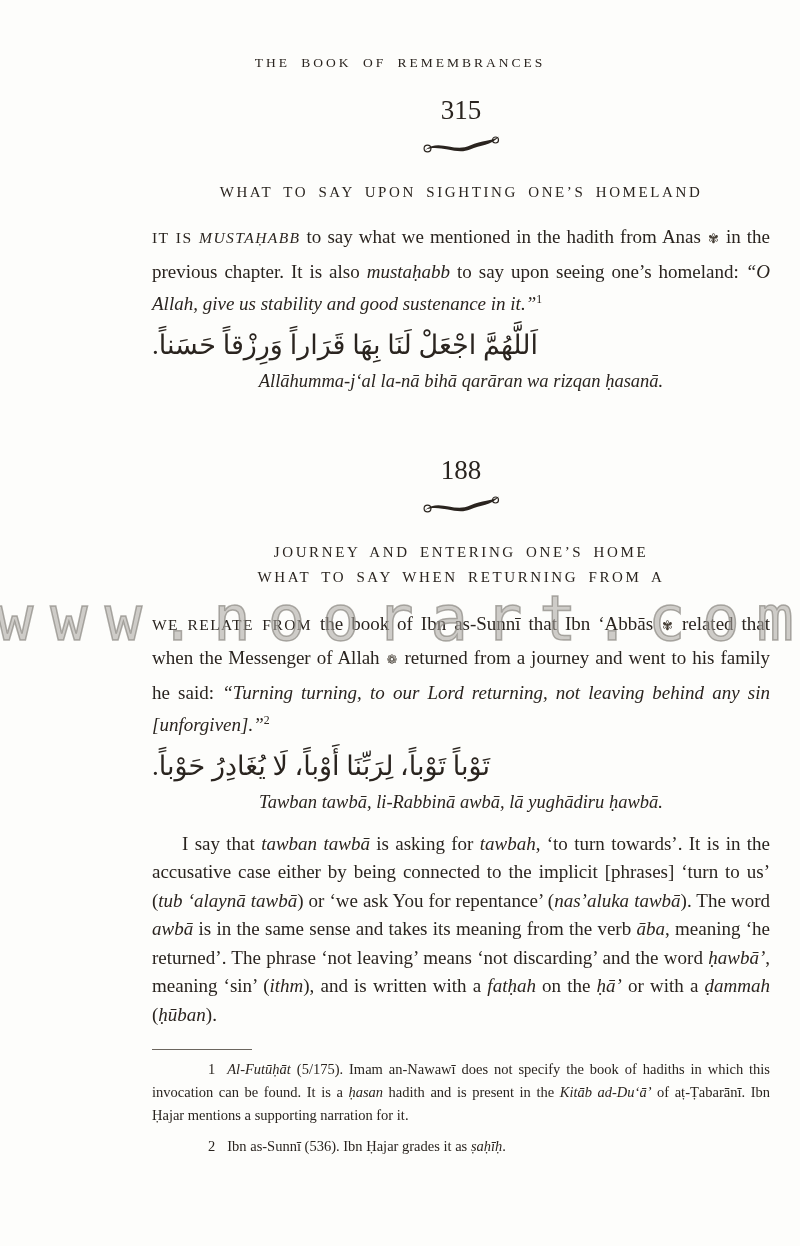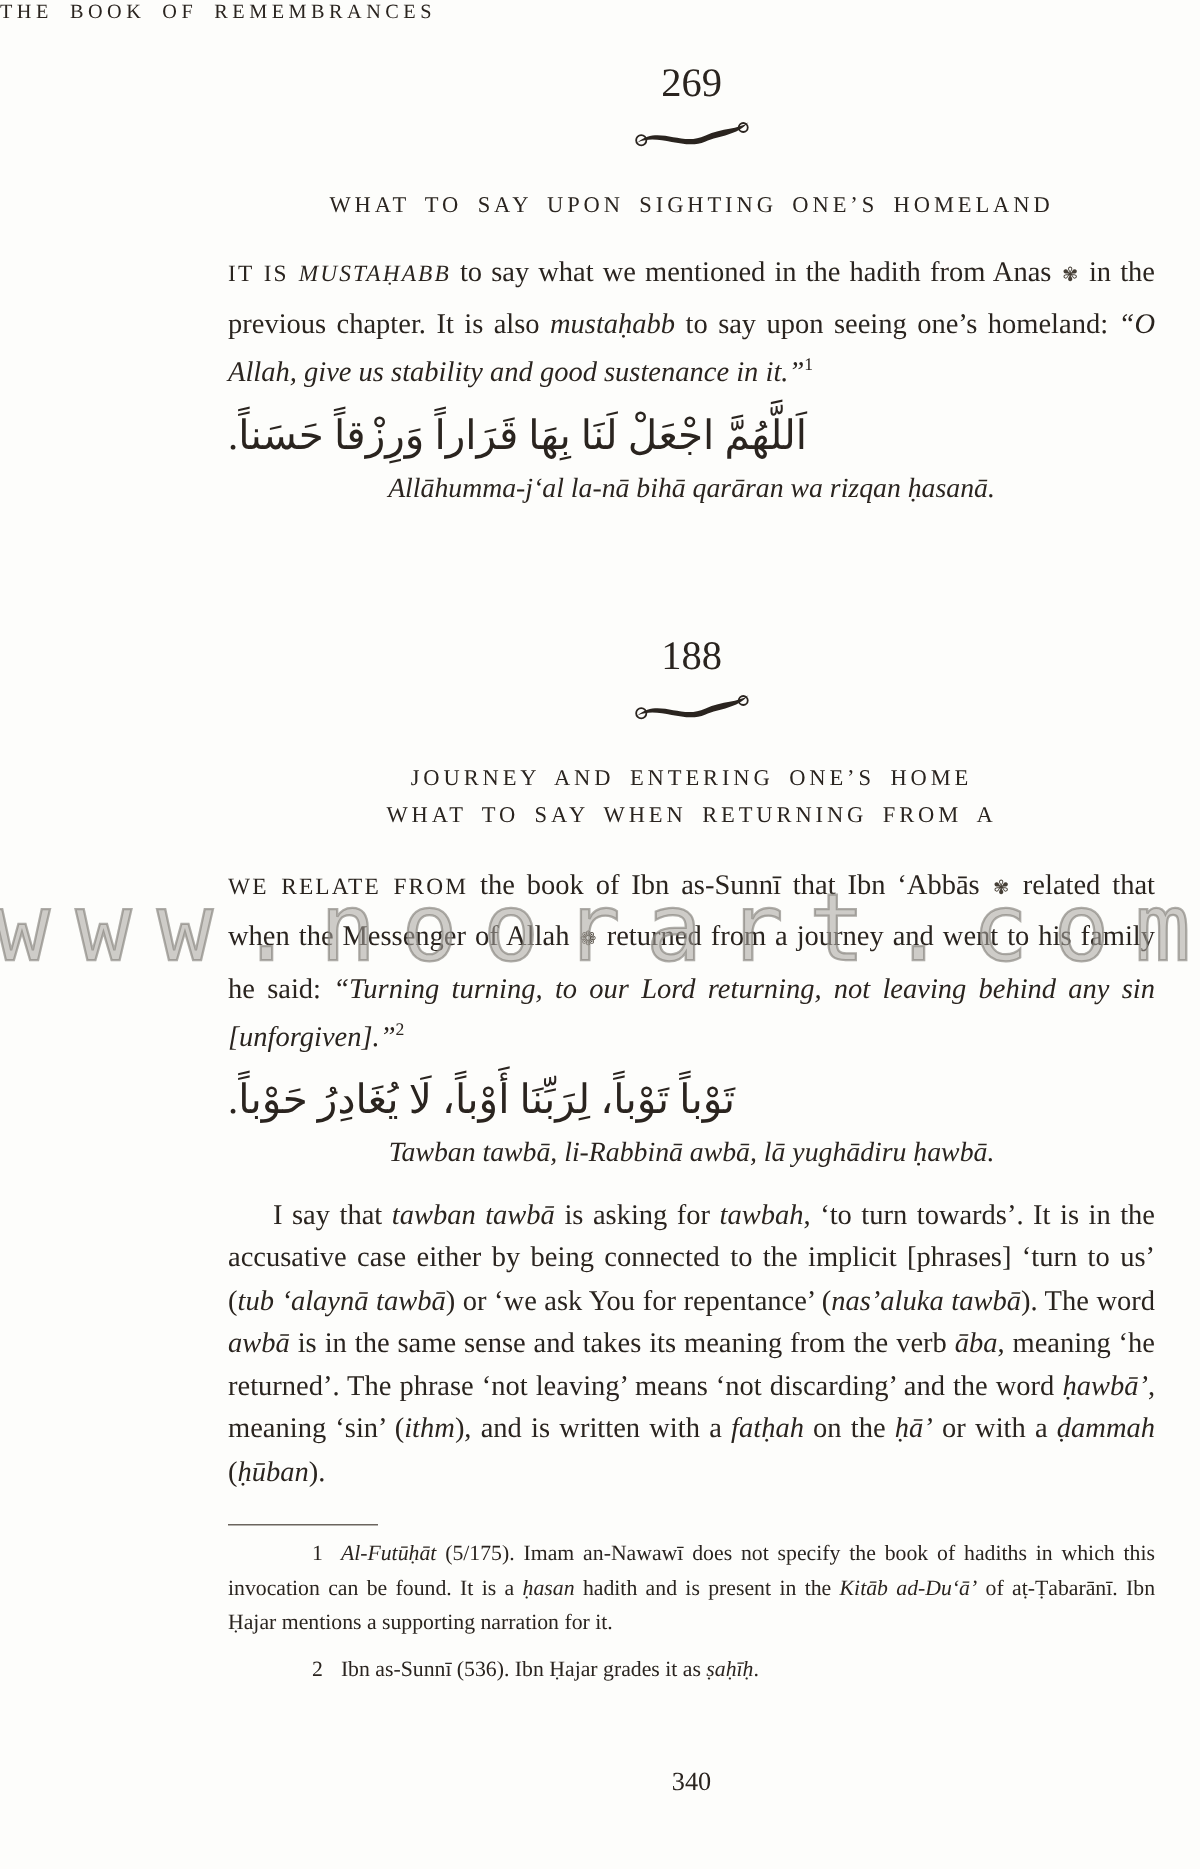--- a/index.html
+++ b/index.html
@@ -5,21 +5,22 @@
   html,body{margin:0;padding:0;}
   .page{
     position:relative;
     width:800px;height:1246px;
     background:#fdfdfb;
     color:#2a241f;
     font-family:"Liberation Serif","DejaVu Serif",serif;
     overflow:hidden;
   }
   .running-head{
-    text-align:left;
+    padding-top:55px;
+    text-align:center;
     font-size:13.5px;
     letter-spacing:3px;
     word-spacing:5px;
     line-height:15px;
   }
   .column{
     margin-left:152px;
     width:618px;
   }
   .ch-num{
@@ -56,21 +57,21 @@
     font-size:27px;
     line-height:44px;
   }
   .translit{
     margin-top:2px;
     text-align:center;
     font-style:italic;
     font-size:18.5px;
     line-height:24px;
   }
-  .num-188{margin-top:84px;}
+  .num-188{margin-top:62px;}
   .para-188{margin-top:18px;}
   .commentary{
     margin:16px 0 0 0;
     font-size:19px;
     line-height:28.5px;
     text-align:justify;
     text-indent:30px;
   }
   .fn-rule{
     margin:20px 0 0 152px;
@@ -122,21 +123,21 @@
 
 <div class="page">
 
   <div class="watermark">www.noorart.com</div>
 
   <header class="running-head">THE BOOK OF REMEMBRANCES</header>
 
   <main class="column">
 
     <section>
-      <div class="ch-num">269</div>
+      <div class="ch-num">315</div>
       <div class="ornament">
         <svg class="orn-svg" width="86" height="30" viewBox="0 0 86 30">
           <path fill="#2a241f" d="M7 19 C21 7 36 22 52 14.5 C64 9 74 10.5 81 5.5 C73 14.5 62.5 14 52 18.5 C38 24.5 21 12.5 7 19 Z"></path>
           <circle cx="9.5" cy="17.5" r="3.4" fill="none" stroke="#2a241f" stroke-width="1.2"></circle>
           <circle cx="77.5" cy="9" r="3" fill="none" stroke="#2a241f" stroke-width="1.2"></circle>
         </svg>
       </div>
       <h2 class="ch-title">
         <div>WHAT TO SAY UPON SIGHTING ONE’S HOMELAND</div>
       </h2>
@@ -163,16 +164,15 @@
       <div class="translit">Tawban tawbā, li-Rabbinā awbā, lā yughādiru ḥawbā.</div>
       <p class="commentary"><span>I say that </span><span class="it">tawban tawbā</span><span> is asking for </span><span class="it">tawbah</span><span>, ‘to turn towards’. It is in the accusative case either by being connected to the implicit [phrases] ‘turn to us’ (</span><span class="it">tub ‘alaynā tawbā</span><span>) or ‘we ask You for repentance’ (</span><span class="it">nas’aluka tawbā</span><span>). The word </span><span class="it">awbā</span><span> is in the same sense and takes its meaning from the verb </span><span class="it">āba</span><span>, meaning ‘he returned’. The phrase ‘not leaving’ means ‘not discarding’ and the word </span><span class="it">ḥawbā’</span><span>, meaning ‘sin’ (</span><span class="it">ithm</span><span>), and is written with a </span><span class="it">fatḥah</span><span> on the </span><span class="it">ḥā’</span><span> or with a </span><span class="it">ḍammah</span><span> (</span><span class="it">ḥūban</span><span>).</span></p>
     </section>
 
   </main>
 
   <footer>
     <div class="fn-rule"></div>
     <p class="footnote first"><span class="fn-num">1</span><span><span class="it">Al-Futūḥāt</span><span> (5/175). Imam an-Nawawī does not specify the book of hadiths in which this invocation can be found. It is a </span><span class="it">ḥasan</span><span> hadith and is present in the </span><span class="it">Kitāb ad-Du‘ā’</span><span> of aṭ-Ṭabarānī. Ibn Ḥajar mentions a supporting narration for it.</span></span></p>
     <p class="footnote"><span class="fn-num">2</span><span><span>Ibn as-Sunnī (536). Ibn Ḥajar grades it as </span><span class="it">ṣaḥīḥ</span><span>.</span></span></p>
-    <div class="page-num">340</div>
   </footer>
 
 </div>
 
 </body></html>

